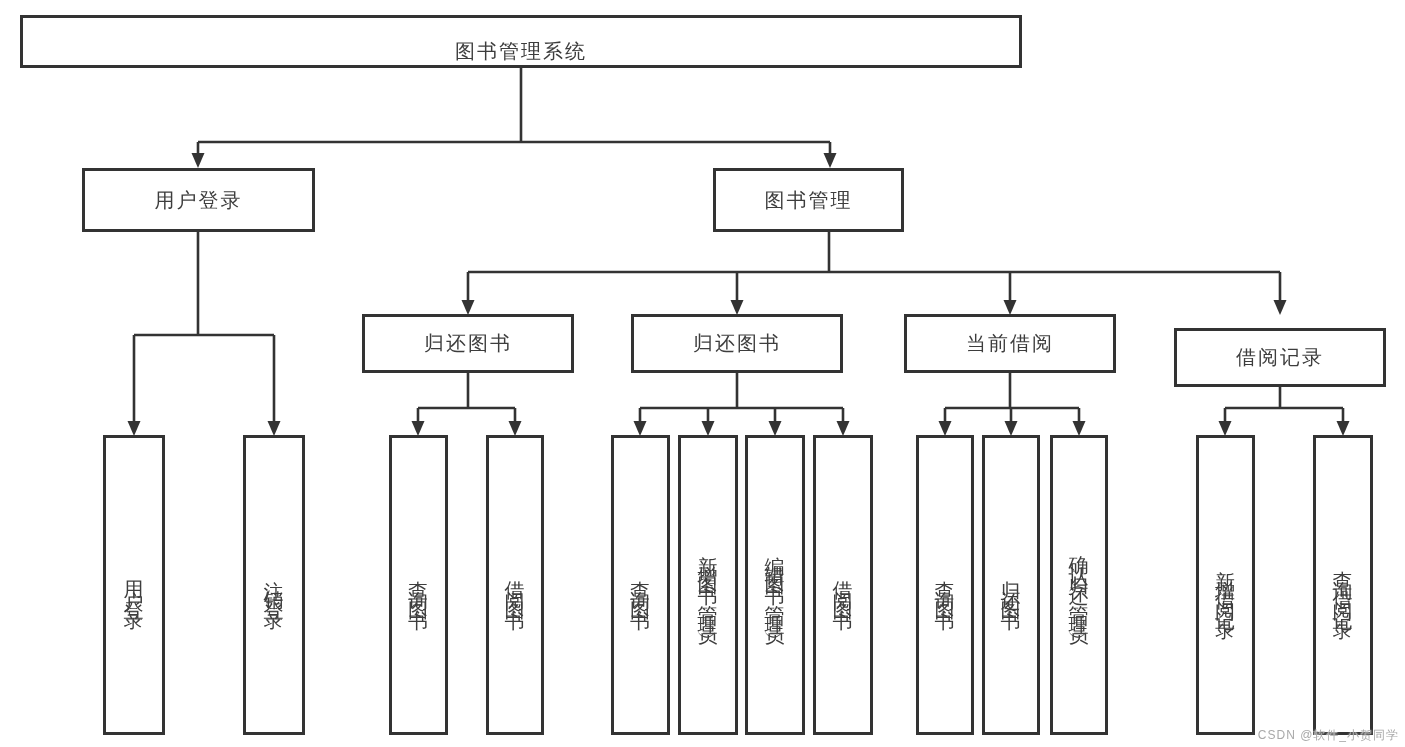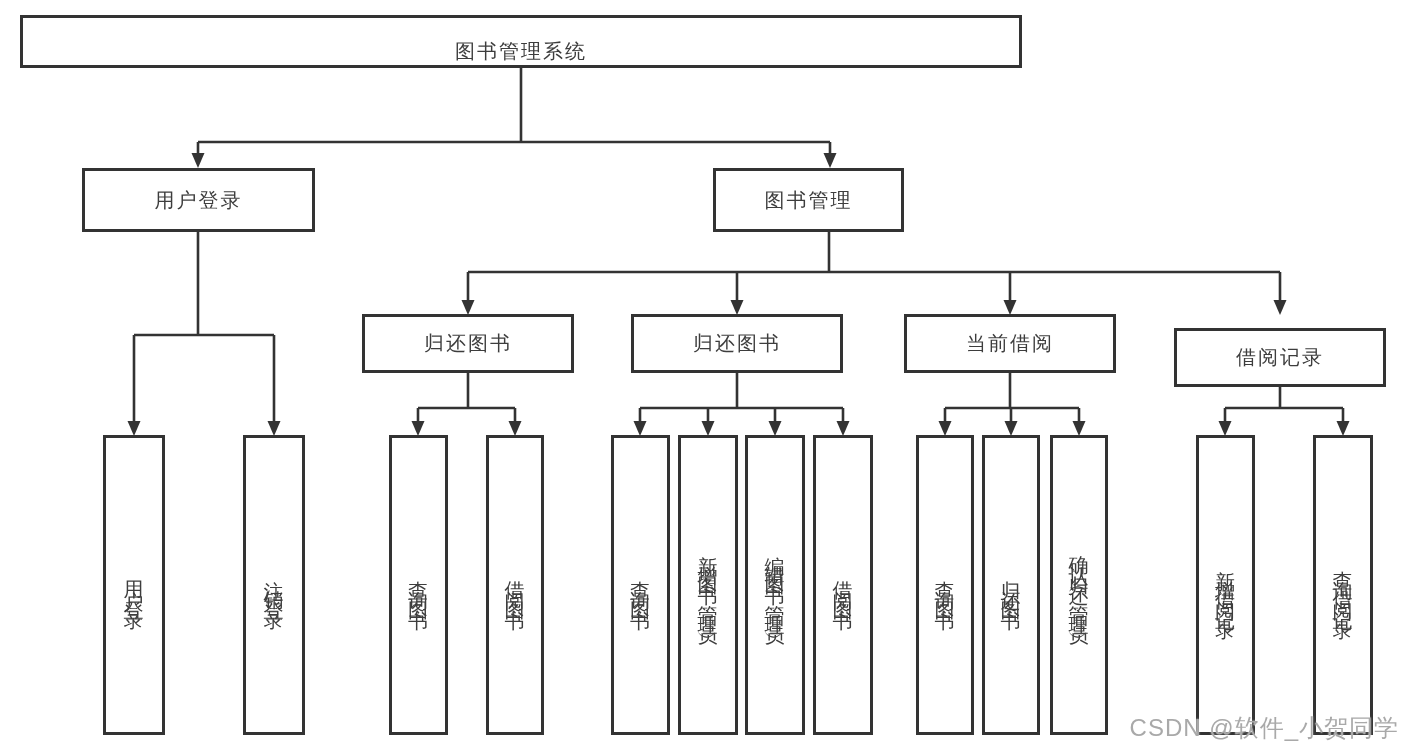--- a/index.html
+++ b/index.html
@@ -44,21 +44,21 @@
     writing-mode: vertical-rl;
     text-orientation: upright;
     font-size: 20px;
     line-height: 1;
     letter-spacing: 10px;
   }
   .watermark {
     position: absolute;
     right: 6px;
     bottom: 3px;
-    font-size: 24px;
+    font-size: 12px;
     letter-spacing: 1px;
     color: var(--watermark, #a9a9a9);
     text-shadow: 0 0 2px #ffffff;
     z-index: 5;
     white-space: nowrap;
   }
 </style>
 </head>
 <body>
 

